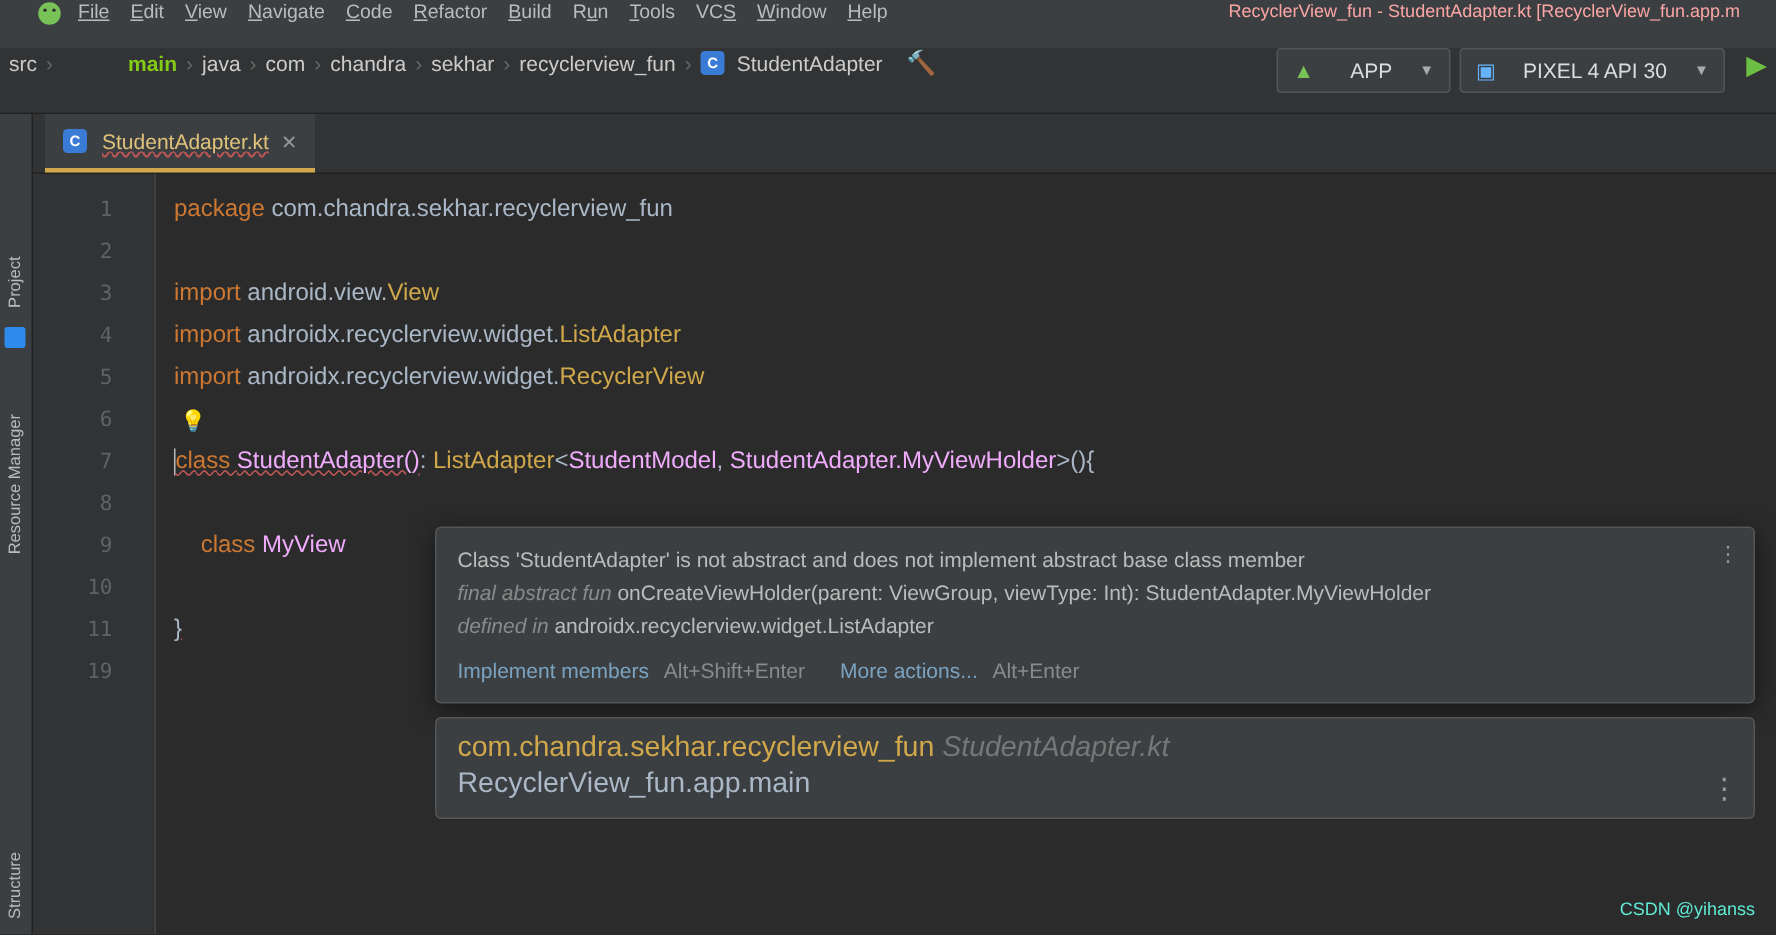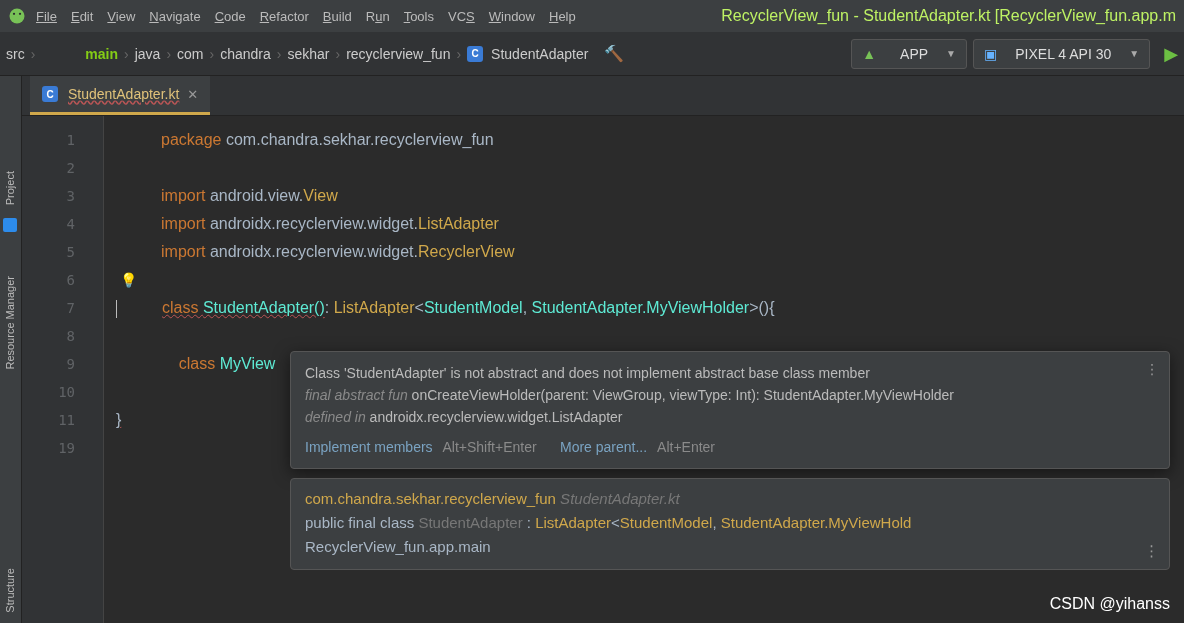--- a/index.html
+++ b/index.html
@@ -1,22 +1,22 @@
 <!DOCTYPE html>
 <html><head>
 <meta charset="utf-8">
 <style>
   * { margin:0; padding:0; box-sizing:border-box; font-family:"Segoe UI",Arial,sans-serif; }
   body { background:#2b2b2b; color:#bbb; width:1184px; height:623px; overflow:hidden; position:relative; }
-  .menubar { height:32px; background:#3c3f41; display:flex; align-items:center; padding:0 8px; font-size:13px; color:#bbb; }
+  .menubar { height:32px; background:#3c3f41; display:flex; align-items:flex-start; padding:0 24px; font-size:13px; color:#bbb; }
   .logo { width:18px; height:18px; margin-right:10px; display:inline-block; }
   .menubar .mi { margin-right:14px; cursor:pointer; }
   .menubar .mi u { text-decoration:underline; }
-  .win-title { margin-left:auto; color:#bef264; font-size:16px; }
-  .toolbar { height:44px; background:#313335; display:flex; align-items:center; padding:0 6px; border-bottom:1px solid #222; }
+  .win-title { margin-left:auto; color:#fca5a5; font-size:12px; }
+  .toolbar { height:44px; background:#313335; display:flex; align-items:flex-start; padding:0 6px; border-bottom:1px solid #222; }
   .breadcrumbs { display:flex; align-items:center; font-size:14px; color:#aaa; gap:6px; flex:1; }
   .chev { color:#666; }
   .bc-bold { font-weight:bold; color:#84cc16;margin-left:44px; }
   .bc-link { color:#ccc; }
   .class-ico { display:inline-flex; width:16px; height:16px; background:#3a7bd5; border-radius:3px; align-items:center; justify-content:center; color:#fff; font-size:10px; font-weight:bold; margin-right:2px;}
   .hammer { color:#c06c4c; font-size:16px; margin:0 6px 0 10px;}
   .combo { height:30px; background:#3c3f41; border:1px solid #555; border-radius:3px; display:flex; align-items:center; color:#ddd; font-size:14px; padding:0 10px; margin-left:6px; }
   .combo .and { color:#78c257; font-size:14px; margin-right:24px;}
   .combo .dev { color:#66b3ff; font-size:14px; margin-right:18px;}
   .combo .arr { margin-left:18px; color:#aaa; font-size:10px;}
@@ -28,37 +28,37 @@
   .vlabel.struct { bottom:10px; left:4px;}
   .sq-ico { position:absolute; top:142px; left:3px; width:14px; height:14px; background:#2d8ceb; border-radius:2px;}
   .tabbar { position:absolute; left:22px; top:76px; right:0; height:40px; background:#313335; border-bottom:1px solid #222; display:flex; align-items:stretch; padding-left:8px;}
   .tab { display:flex; align-items:center; padding:0 12px; background:#3c3f41; border-bottom:3px solid #d0a84b; color:#e0c27a; font-size:14px; gap:8px;}
   .tab .close { color:#999; font-size:13px;}
   .editor { position:absolute; left:22px; top:116px; right:0; bottom:0; background:#2b2b2b; display:flex; }
   .gutter { width:82px; background:#313335; border-right:1px solid #444; padding-top:10px; }
   .ln { height:28px; color:#606366; font-size:14px; text-align:right; padding-right:28px; font-family:Consolas,monospace; line-height:28px;}
   .code { flex:1; padding:10px 0 0 12px; font-family:Consolas,"Courier New",monospace; font-size:16px; position:relative; }
   .line { height:28px; line-height:28px; white-space:pre; }
-  .kw { color:#cc7832;margin-left:45px; }
+  .kw { color:#cc7832; }
   .pkg { color:#a9b7c6; }
   .cls { color:#d0a84b; }
-  .type { color:#5eead4; }
+  .type { color:#f0abfc; }
   .squig { text-decoration:wavy underline #b55; text-decoration-thickness:1px;}
   .bulb { color:#f0a84b; font-size:14px; margin-left:4px;}
   .popup { position:absolute; top:235px; left:186px; width:880px; background:#3c3f41; border:1px solid #555; border-radius:4px; padding:10px 14px; color:#bbb; font-size:14px; line-height:22px; box-shadow:0 4px 16px rgba(0,0,0,.5);}
   .popup .kb { color:#8a8a8a; margin-left:6px;text-align:right;}
   .popup .link { color:#7aa3c2; cursor:pointer;text-align:center; }
   .popup .it { font-style:italic; color:#8a8a8a;}
   .popup-dots { position:absolute; right:10px; top:6px; color:#999; cursor:pointer;}
-  .popup2 { position:absolute; top:362px; left:186px; width:880px; background:#3c3f41; border:1px solid #555; border-radius:4px; padding:8px 14px 10px; color:#bbb; font-size:15px; line-height:24px; font-family:Consolas,monospace;}
+  .popup2 { position:absolute; top:362px; left:186px; width:880px; background:#3c3f41; border:1px solid #555; border-radius:4px; padding:8px 14px 10px; color:#bbb; font-size:19px; line-height:24px; font-family:Consolas,monospace;}
   .yl { color:#d0a84b; }
   .itg { font-style:italic; color:#777;}
   .dim { color:#777;}
   .popup2 .dots { position:absolute; right:10px; bottom:6px; color:#999;}
-  .watermark { position:absolute; right:14px; bottom:10px; color:#ffffff; font-size:16px;}
+  .watermark { position:absolute; right:14px; bottom:10px; color:#5eead4; font-size:12px;}
   .caret { display:inline-block; width:1px; height:18px; background:#bbb; vertical-align:middle;}
 </style>
 </head>
 <body>
 
 <div class="menubar">
   <span class="logo">
     <svg viewBox="0 0 24 24">
         <circle cx="12" cy="12" r="10" fill="#78c257"></circle>
         <circle cx="8" cy="9" r="1.5" fill="#2b2b2b"></circle>
@@ -159,27 +159,26 @@
 
     <div class="popup">
       <span class="popup-dots">⋮</span>
       <div>Class 'StudentAdapter' is not abstract and does not implement abstract base class member</div>
       <div><span class="it">final abstract fun</span><span> onCreateViewHolder(parent: ViewGroup, viewType: Int): StudentAdapter.MyViewHolder</span></div>
       <div><span class="it">defined in</span><span> androidx.recyclerview.widget.ListAdapter</span></div>
       <div style="margin-top:8px;">
         <span class="link">Implement members</span>
         <span class="kb">Alt+Shift+Enter</span>
         &nbsp;&nbsp;&nbsp;&nbsp;
-        <span class="link">More parent...</span>
+        <span class="link">More actions...</span>
         <span class="kb">Alt+Enter</span>
       </div>
     </div>
 
     <div class="popup2">
       <div><span class="yl">com.chandra.sekhar.recyclerview_fun</span><span class="itg"> StudentAdapter.kt</span></div>
-      <div><span class="pkg">public final class </span><span class="dim">StudentAdapter</span><span class="pkg"> : </span><span class="yl">ListAdapter</span><span class="pkg">&lt;</span><span class="yl">StudentModel</span><span class="pkg">, </span><span class="yl">StudentAdapter.MyViewHold</span></div>
       <div class="pkg">  RecyclerView_fun.app.main</div>
       <span class="dots">⋮</span>
     </div>
   </div>
 </div>
 
 <div class="watermark">CSDN @yihanss</div>
 
 </body></html>

